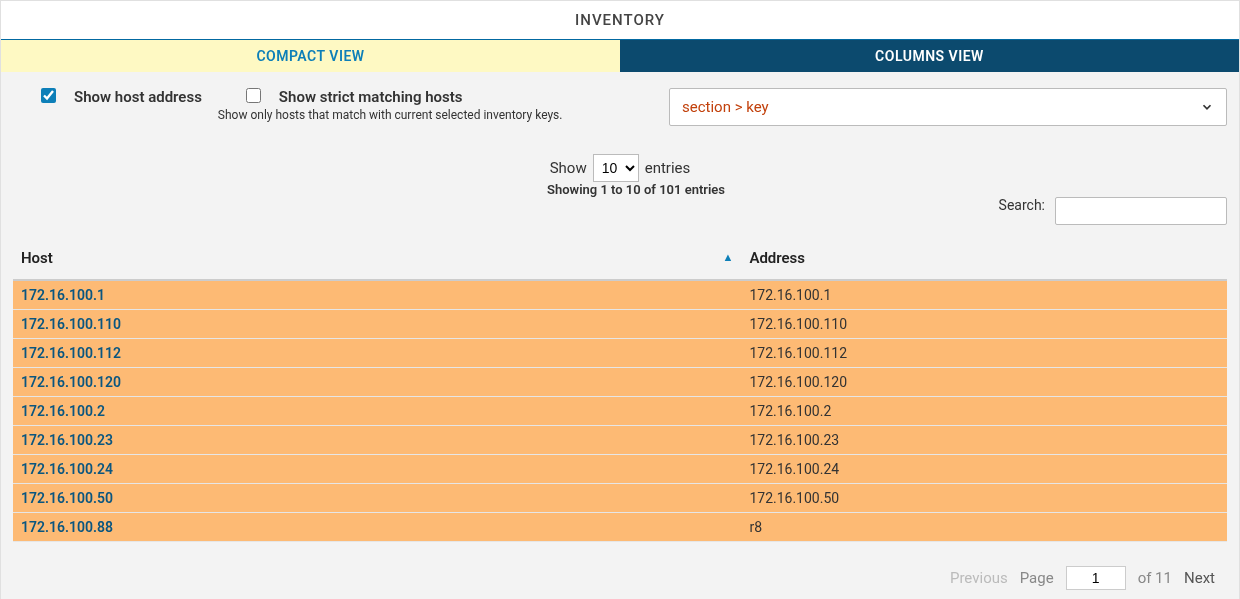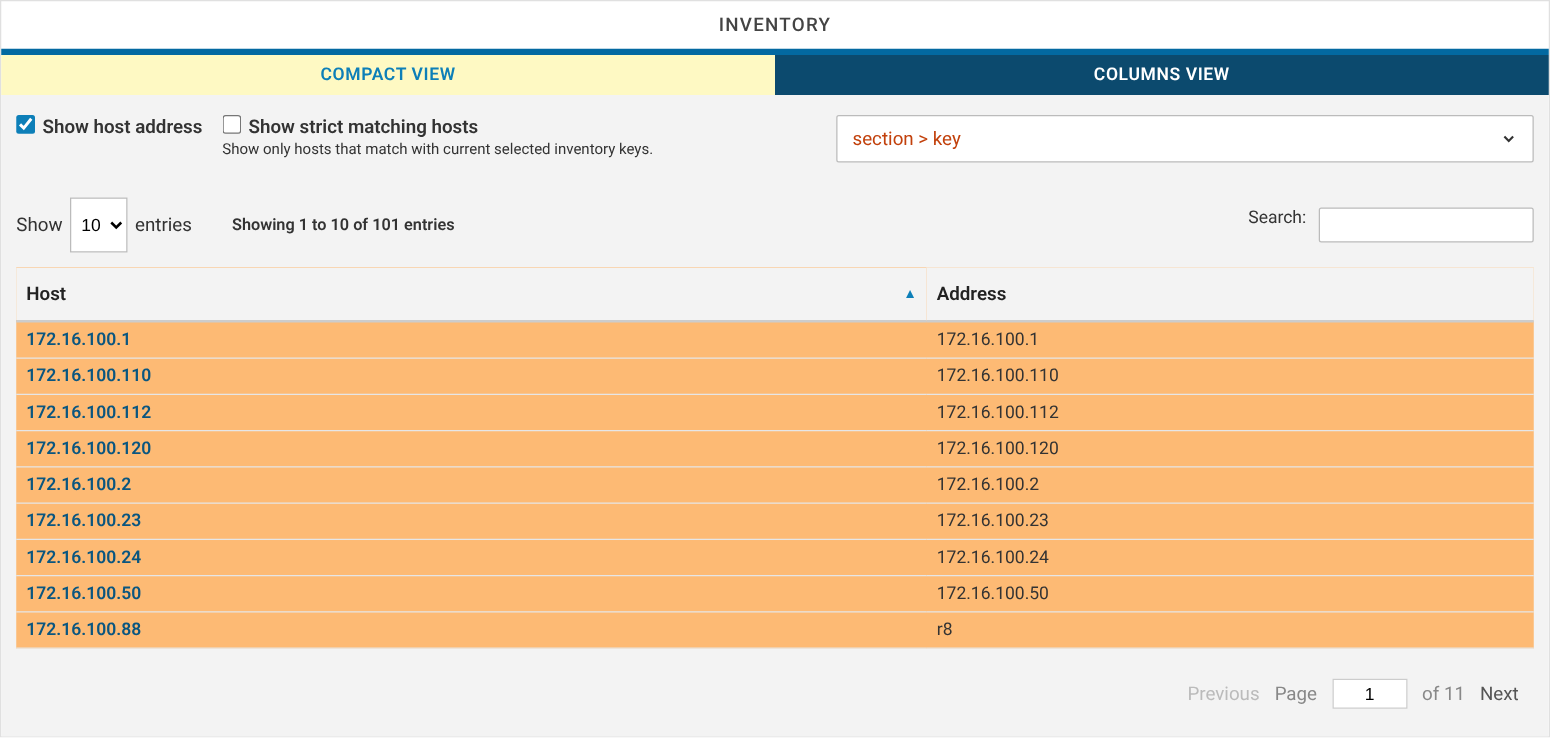--- a/index.html
+++ b/index.html
@@ -16,21 +16,21 @@
     border: 1px solid #e0e0e0;
     background: #fff;
   }
   .panel-title {
     text-align: center;
     padding: 10px 0;
     font-weight: 500;
     letter-spacing: 1px;
     color: #444;
     font-size: 15px;
-    border-bottom: 5px solid #0369a1;
+    border-bottom: 1px solid #0369a1;
   }
   .tabs {
     display: flex;
   }
   .tab {
     flex: 1;
     text-align: center;
     padding: 8px 0;
     font-weight: 600;
     font-size: 14px;
@@ -50,21 +50,22 @@
     padding: 16px 12px 10px 12px;
   }
   .controls-row {
     display: flex;
     align-items: flex-start;
     gap: 16px;
   }
   .checkbox-group {
     display: flex;
     align-items: flex-start;
-    gap: 6px;
+    gap: 18px;
+    margin-left: 28px;
   }
   .checkbox-label {
     font-weight: 600;
     color: #333;
     font-size: 15px;
   }
   .checkbox-help {
     font-weight: 400;
     color: #333;
     font-size: 12px;
@@ -83,30 +84,31 @@
     color: #c2410c;
     font-size: 15px;
     cursor: pointer;
     border-radius: 2px;
   }
   .section-key-select svg { flex-shrink: 0; }
   .row2 {
     display: flex;
     align-items: center;
     margin-top: 28px;
+    flex-direction: column;
   }
   .show-entries {
     display: flex;
     align-items: center;
     gap: 6px;
     color: #333;
     font-size: 15px;
   }
   .show-entries select {
-    height: 44px;
+    height: 28px;
     border: 1px solid #bbb;
     background: #fff;
     font-size: 14px;
     padding: 0 4px;
   }
   .entries-info {
     margin-left: 32px;
     font-weight: 600;
     font-size: 13px;
     color: #333;

